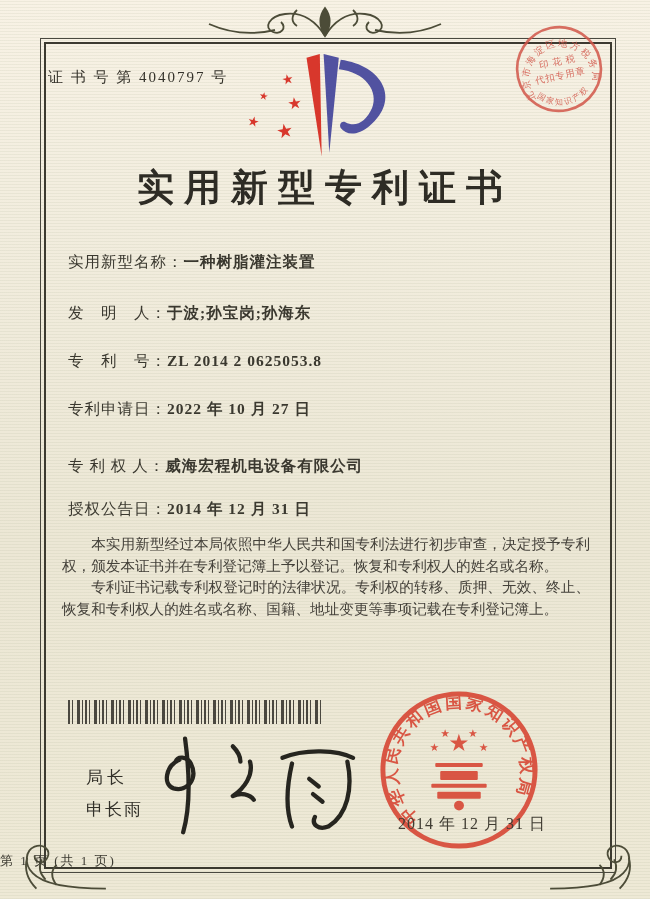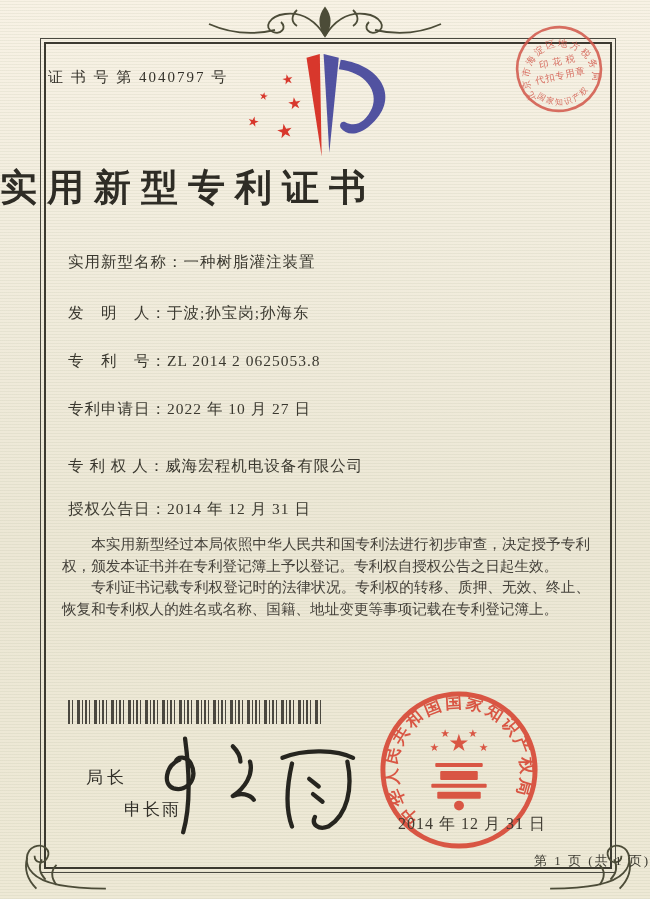--- a/index.html
+++ b/index.html
@@ -12,38 +12,38 @@
     color:#3f3c33;
     background-color:#f1ecdc;
     background-image:
       repeating-linear-gradient(0deg, rgba(160,168,138,0.13) 0px, rgba(160,168,138,0.13) 1px, transparent 1px, transparent 3px),
       linear-gradient(180deg,#f8f2e5 0%,#f2edde 25%,#ece7d5 60%,#eee9d6 100%);
   }
   .frame{position:absolute;left:40px;top:38px;right:34px;bottom:26px;border:1px solid #4a4940;}
   .frame-inner{position:absolute;inset:3px;border:2px solid #3c3a30;}
   .cert-no{position:absolute;left:48px;top:68px;font-size:15px;letter-spacing:2px;color:#34322a;}
   .logo{position:absolute;left:240px;top:40px;width:190px;height:120px;}
-  .title{position:absolute;left:0;top:163px;width:100%;
+  .title{position:absolute;left:0;top:163px;width:100%;text-align:center;
          font-size:37px;font-weight:600;letter-spacing:10px;color:#2e2c25;}
   .field{position:absolute;left:68px;width:520px;font-size:15.5px;color:#3a382f;letter-spacing:1px;white-space:nowrap;}
   .f-label{color:#3a382f;font-family:Liberation Serif, serif;}
-  .f-value{color:#3a382f;}
+  .f-value{color:#3a382f;font-weight:bold;}
   .body-text{position:absolute;left:62px;top:534px;width:528px;font-size:14.6px;line-height:1.48;
              text-align:justify;color:#44413a;}
   .body-text p{margin:0;text-indent:2em;}
   .barcode{position:absolute;left:68px;top:700px;width:255px;height:24px;
     background:repeating-linear-gradient(90deg,#2e2c26 0 2px,transparent 2px 4px,#2e2c26 4px 5px,transparent 5px 9px,#2e2c26 9px 12px,transparent 12px 14px,#2e2c26 14px 15px,transparent 15px 17px);
     opacity:.85;}
   .director-title{position:absolute;left:86px;top:766px;font-size:17px;letter-spacing:4px;color:#33312a;font-family:"Liberation Sans",sans-serif;}
-  .director-name{position:absolute;left:86px;top:798px;font-size:17px;letter-spacing:2px;color:#33312a;font-family:"Liberation Sans",sans-serif;margin-left:38px;}
+  .director-name{position:absolute;left:86px;top:798px;font-size:17px;letter-spacing:2px;color:#33312a;font-family:"Liberation Sans",sans-serif;}
   .signature{position:absolute;left:148px;top:733px;width:225px;height:105px;}
   .seal{position:absolute;left:375px;top:686px;width:168px;height:168px;opacity:.92;}
   .seal-date{position:absolute;left:398px;top:814px;font-size:16px;letter-spacing:1px;color:#403d33;}
   .stamp{position:absolute;left:510px;top:20px;width:98px;height:98px;opacity:.85;transform:rotate(-12deg);}
-  .footer-page{position:absolute;left:0;top:852px;width:100%;text-align:right;font-size:13px;letter-spacing:2px;color:#3c3a31;}
+  .footer-page{position:absolute;left:0;top:852px;width:100%;text-align:left;font-size:13px;letter-spacing:2px;color:#3c3a31;}
   .flourish-top{position:absolute;left:205px;top:0px;width:240px;height:42px;}
   .flourish-bl{position:absolute;left:16px;top:832px;width:92px;height:64px;}
   .flourish-br{position:absolute;right:10px;top:832px;width:92px;height:64px;transform:scaleX(-1);}
 </style>
 </head>
 <body>
 
 <div class="page">
 
   <div class="frame">
@@ -129,21 +129,21 @@
     <span class="f-label">专利申请日：</span><span class="f-value">2022 年 10 月 27 日</span>
   </div>
   <div class="field" style="top:456px">
     <span class="f-label">专 利 权 人：</span><span class="f-value">威海宏程机电设备有限公司</span>
   </div>
   <div class="field" style="top:499px">
     <span class="f-label">授权公告日：</span><span class="f-value">2014 年 12 月 31 日</span>
   </div>
 
   <div class="body-text">
-    <p>本实用新型经过本局依照中华人民共和国专利法进行初步审查，决定授予专利权，颁发本证书并在专利登记簿上予以登记。专利权自授权公告之日起生效。</p>
+    <p>本实用新型经过本局依照中华人民共和国专利法进行初步审查，决定授予专利权，颁发本证书并在专利登记簿上予以登记。恢复和专利权人的姓名或名称。</p>
     <p>专利证书记载专利权登记时的法律状况。专利权的转移、质押、无效、终止、恢复和专利权人的姓名或名称、国籍、地址变更等事项记载在专利登记簿上。</p>
   </div>
 
   <div class="barcode"></div>
 
   <div class="director-title">局长</div>
   <div class="director-name">申长雨</div>
 
   <svg class="signature" viewBox="0 0 230 110">
     <g fill="none" stroke-width="4.5" stroke-linecap="round" stroke-linejoin="round" stroke="#26251f">

